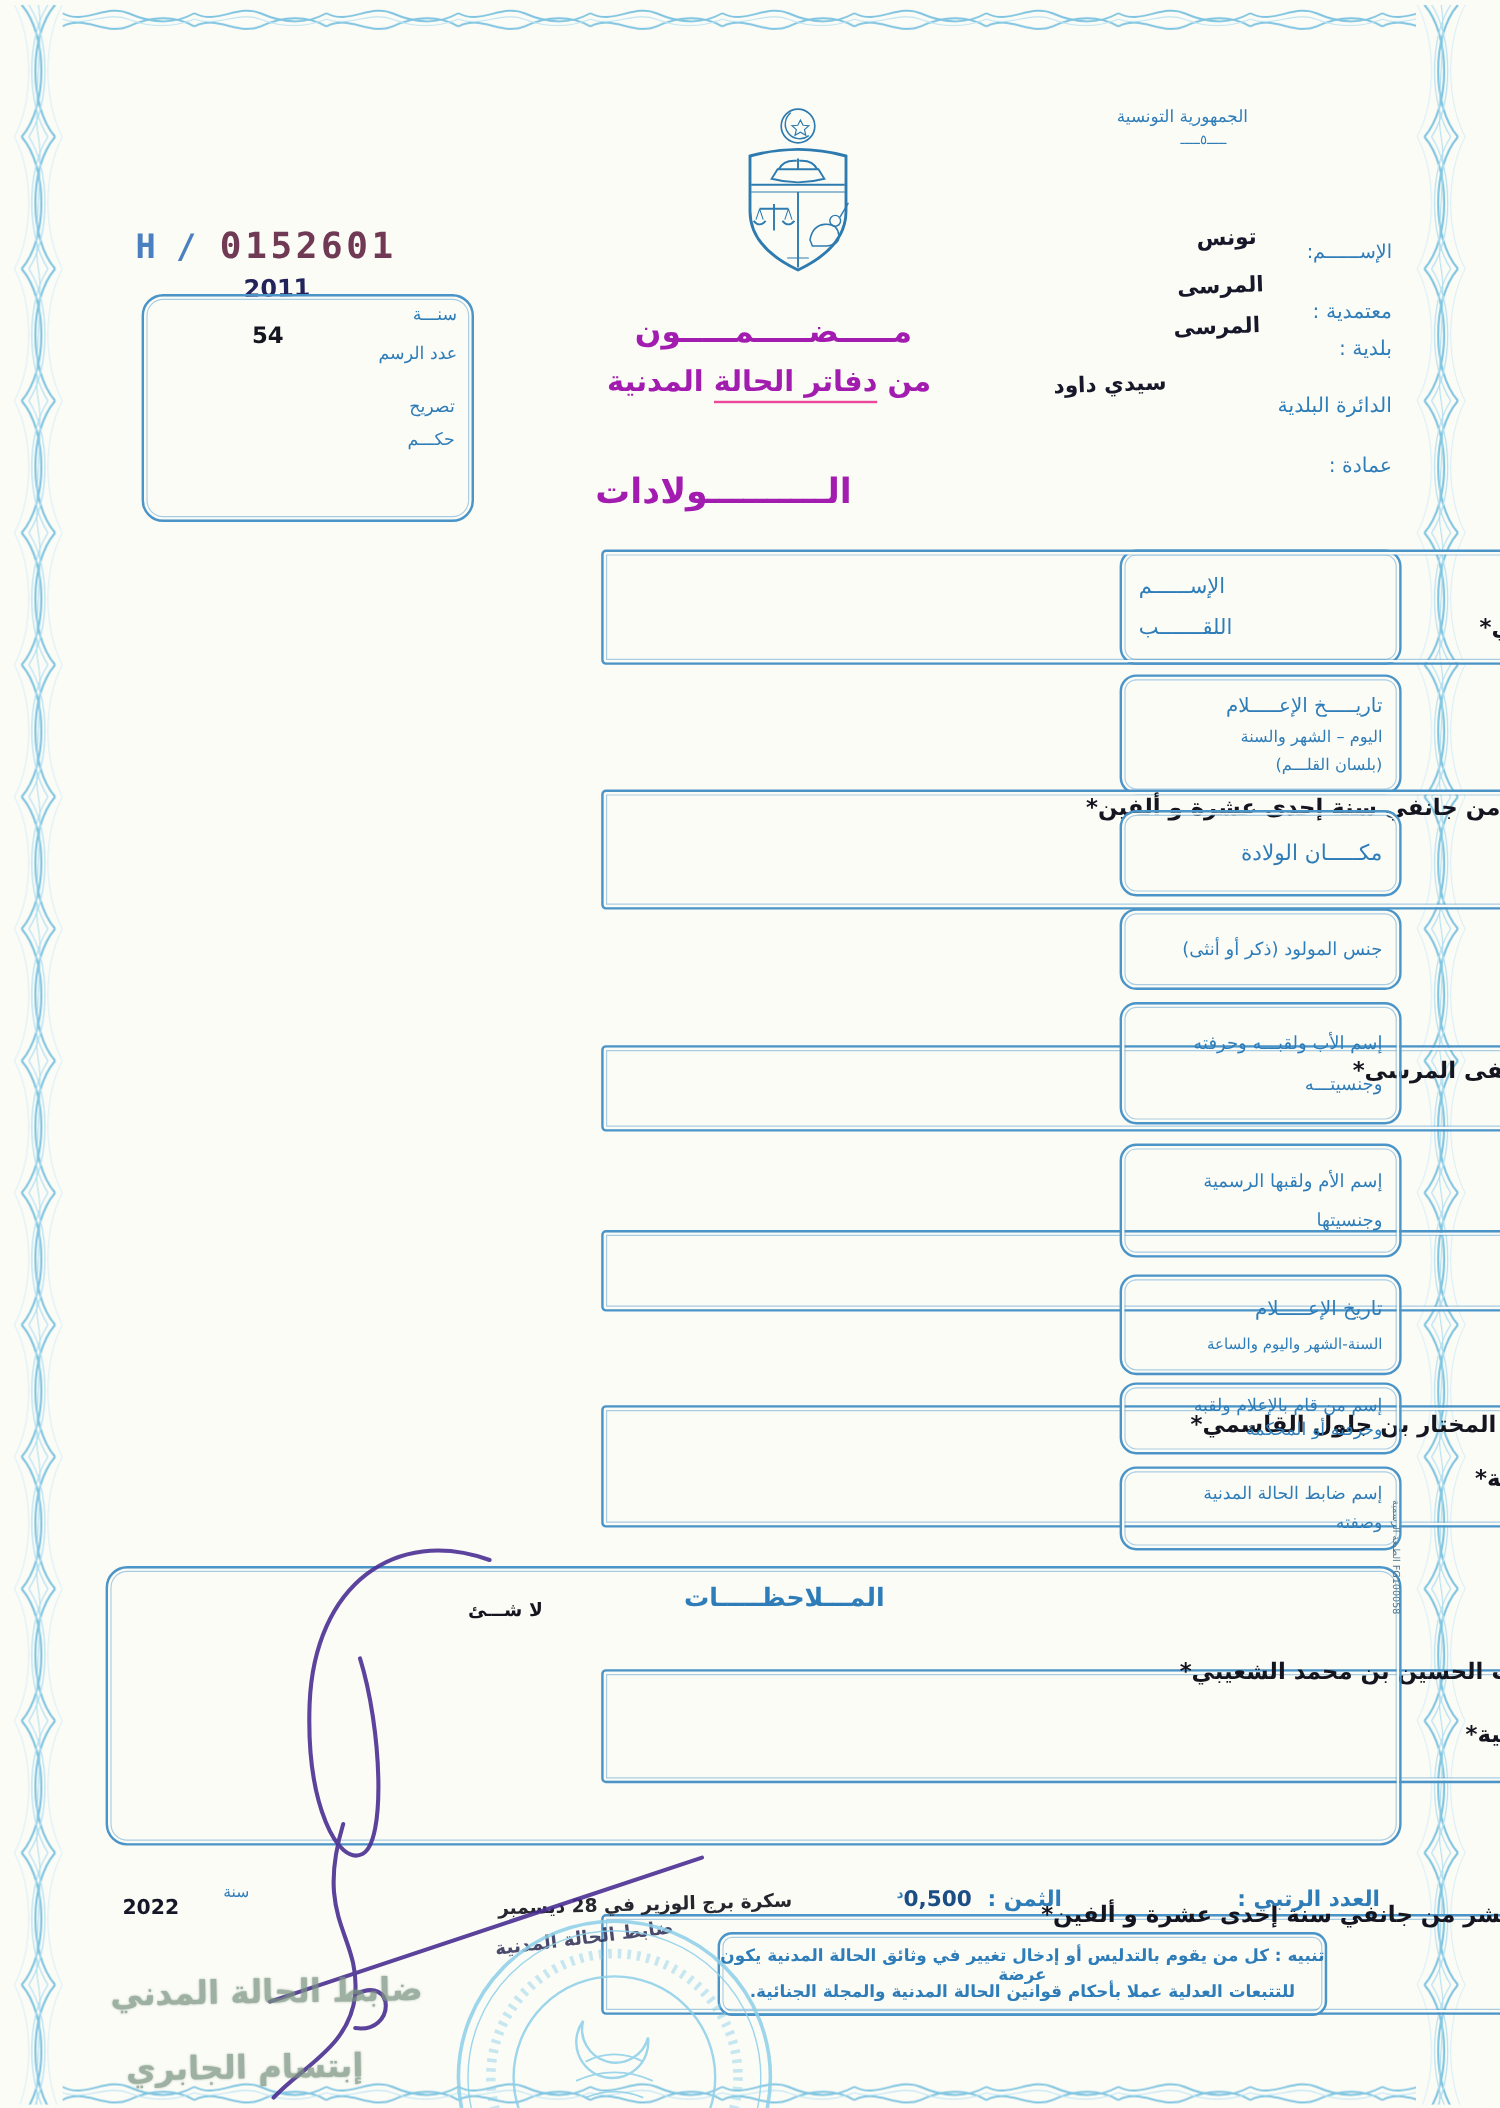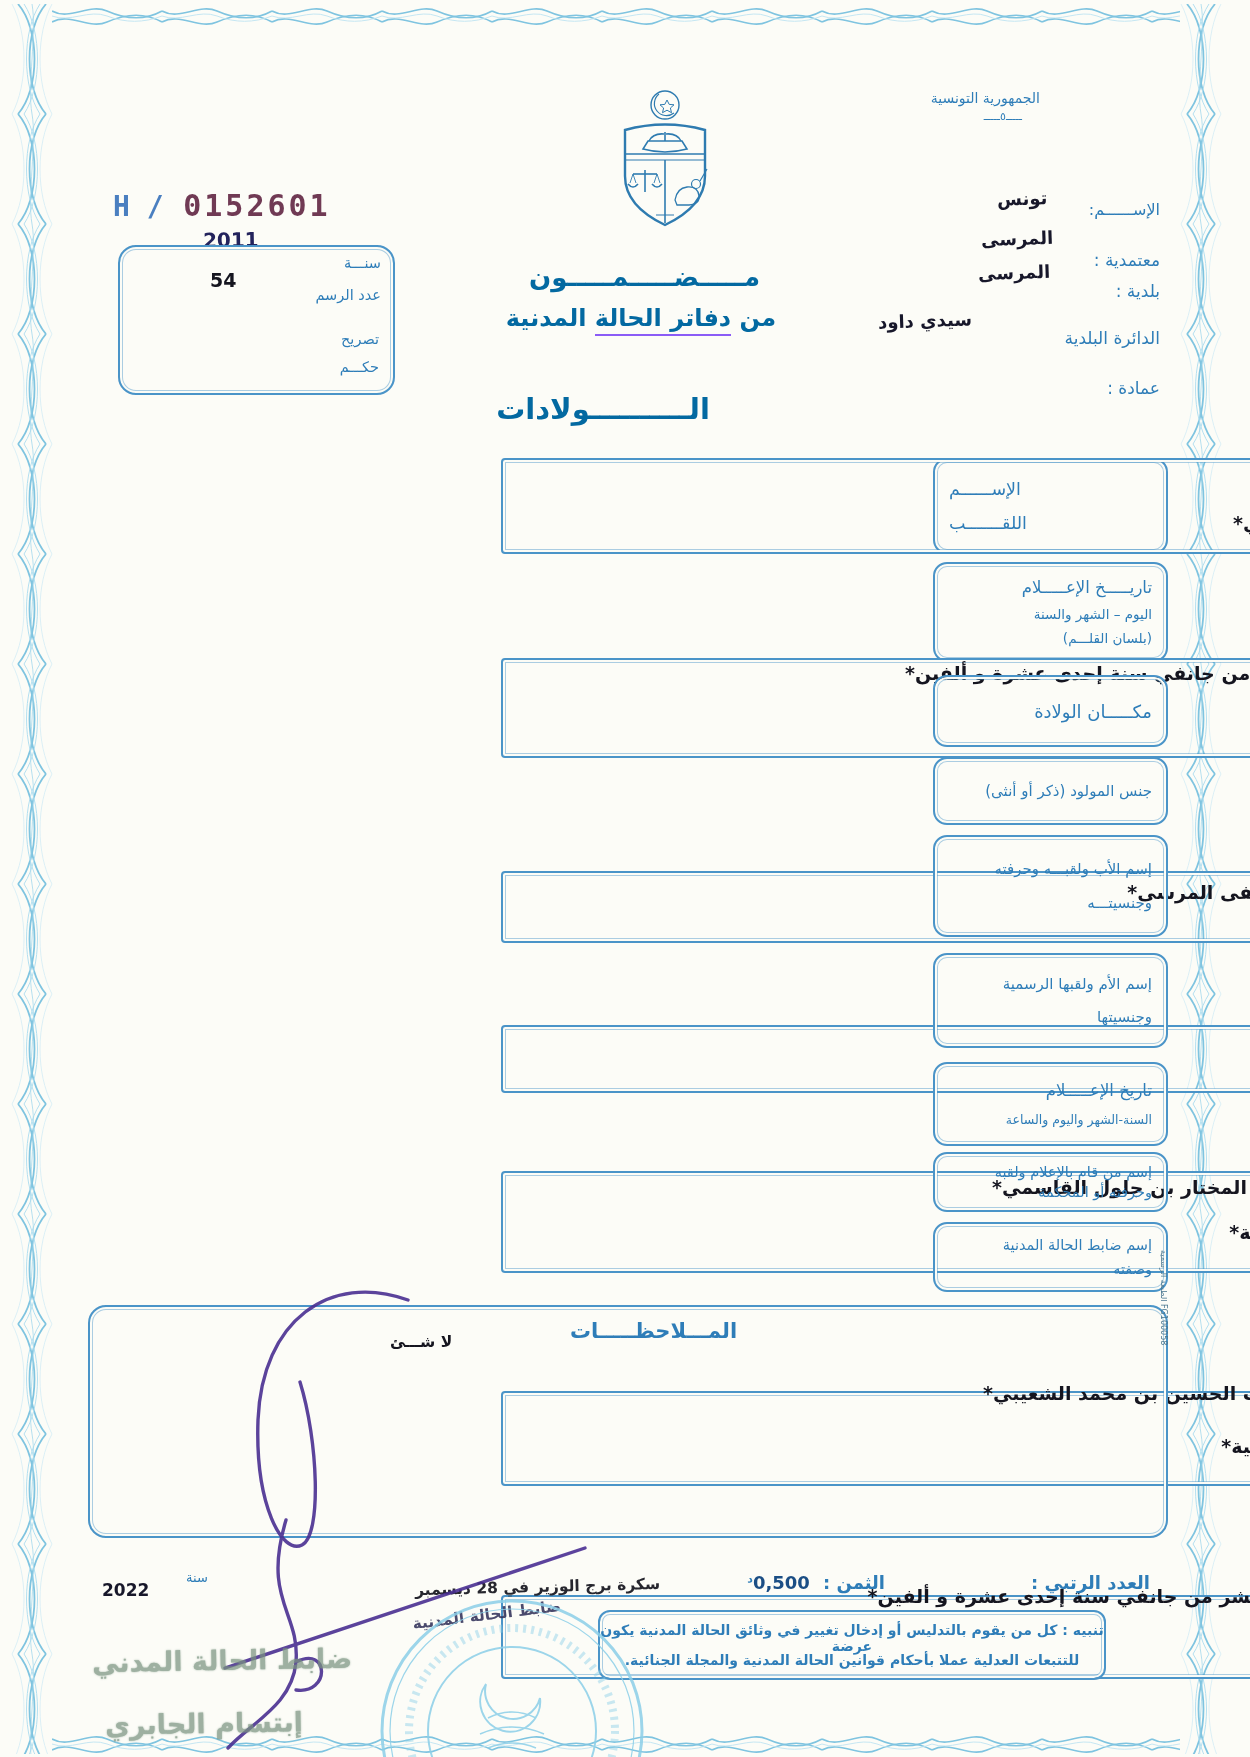--- a/index.html
+++ b/index.html
@@ -10,21 +10,21 @@
   .navy{color:#23235c;}
   .lbl{color:#2e7db8;white-space:nowrap;}
   .val-text{font-weight:bold;color:#15151f;white-space:nowrap;font-size:19px;}
   .box{border:2px solid #4a94c8;box-sizing:border-box;
        box-shadow:inset 0 0 0 2px #fcfcf6, inset 0 0 0 3px rgba(74,148,200,.45);}
   .label-box{border-radius:14px;display:flex;flex-direction:column;justify-content:space-evenly;
              text-align:right;padding:6px 14px;}
   .value-box{border-radius:4px;position:relative;}
   .hdr-label{font-size:16px;text-align:left;white-space:nowrap;}
   .hdr-val{font-weight:bold;color:#17172a;font-size:18px;white-space:nowrap;transform:rotate(-2deg);}
-  .title-line{text-align:center;font-weight:bold;color:#0369a1;white-space:nowrap;}
+  .title-line{text-align:center;font-weight:bold;color:#a21caf;white-space:nowrap;}
   .stamp-green{font-weight:bold;color:#7a9480;opacity:.72;text-shadow:0 0 2px #7a9480;
                white-space:nowrap;letter-spacing:2px;}
   .warn-line{color:#2e7db8;font-weight:bold;font-size:14px;text-align:center;width:100%;position:absolute;}
   .ll1{font-size:16.5px;}
   .ll2{font-size:13.5px;}
   sup.dinar{font-size:11px;color:#2e7db8;font-weight:bold;}
 </style>
 </head>
 <body>
 
@@ -63,21 +63,21 @@
   <svg class="abs" style="left:52px;top:1733px;" width="1128" height="24">
     <rect width="1128" height="24" fill="url(#hwave)"></rect>
   </svg>
 
   <div class="abs" style="left:113px;top:188px;direction:ltr;font-family:'DejaVu Sans Mono','Liberation Mono',monospace;">
     <span style="color:#4a7fc0;font-size:28px;font-weight:bold;">H /</span>
     <span style="color:#703a54;font-size:30px;font-weight:600;letter-spacing:3px;margin-left:10px;">0152601</span>
   </div>
   <div class="abs navy" style="left:203px;top:228px;font-size:20px;font-weight:bold;transform:rotate(-1deg);">2011</div>
 
-  <div class="abs box" style="left:118px;top:245px;width:277px;height:150px;border-radius:18px;">
+  <div class="abs box" style="left:118px;top:245px;width:277px;height:190px;border-radius:18px;">
     <span class="abs lbl" style="right:12px;top:8px;font-size:14.5px;">سنـــة</span>
     <span class="abs lbl" style="right:12px;top:40px;font-size:14.5px;">عدد الرسم</span>
     <span class="abs lbl" style="right:14px;top:84px;font-size:14.5px;">تصريح</span>
     <span class="abs lbl" style="right:14px;top:112px;font-size:14.5px;">حكـــم</span>
     <span class="abs" style="left:90px;top:22px;font-size:19px;font-weight:bold;color:#15151f;">54</span>
   </div>
 
   <div class="abs lbl" style="right:210px;top:90px;font-size:14px;">الجمهورية التونسية</div>
   <div class="abs lbl" style="right:228px;top:110px;font-size:11px;letter-spacing:1px;">ـــــ٥ـــــ</div>
 
@@ -115,21 +115,21 @@
       <path d="M40 96 Q45 102 50 96"></path>
       <path d="M63 112 Q65 100 75 99 Q86 98 87 108 Q88 116 77 117 L65 117 Z" stroke-width="1.3"></path>
       <circle cx="84" cy="96" r="4.5" stroke-width="1.2"></circle>
       <path d="M88 93 L95 81" stroke-width="1.2"></path>
       <path d="M44 127 L62 127" stroke-width="1"></path>
     </g>
   </svg>
 
   <div class="abs title-line" style="left:560px;top:262px;width:200px;font-size:26px;letter-spacing:1px;">مـــــضـــــمـــــون</div>
   <div class="abs title-line" style="left:518px;top:304px;width:258px;font-size:24px;">
-    <span>من </span><span style="border-bottom:2px solid #8b5cf6;padding-bottom:2px;">دفاتر الحالة</span><span> المدنية</span>
+    <span>من </span><span style="border-bottom:2px solid #ec4899;padding-bottom:2px;">دفاتر الحالة</span><span> المدنية</span>
   </div>
   <div class="abs title-line" style="left:488px;top:392px;width:230px;font-size:29px;">الــــــــــولادات</div>
 
   <div class="abs box label-box" style="left:933px;top:458px;width:235px;height:96px;align-items:flex-end;">
     <span class="lbl" style="font-size:17.5px;">الإســــــم</span>
     <span class="lbl" style="font-size:17.5px;">اللقـــــــب</span>
   </div>
   <div class="abs box value-box" style="left:88px;top:458px;width:837px;height:96px;">
 
     <span class="abs val-text" style="right:8px;top:52px;">القاسمي*</span>

